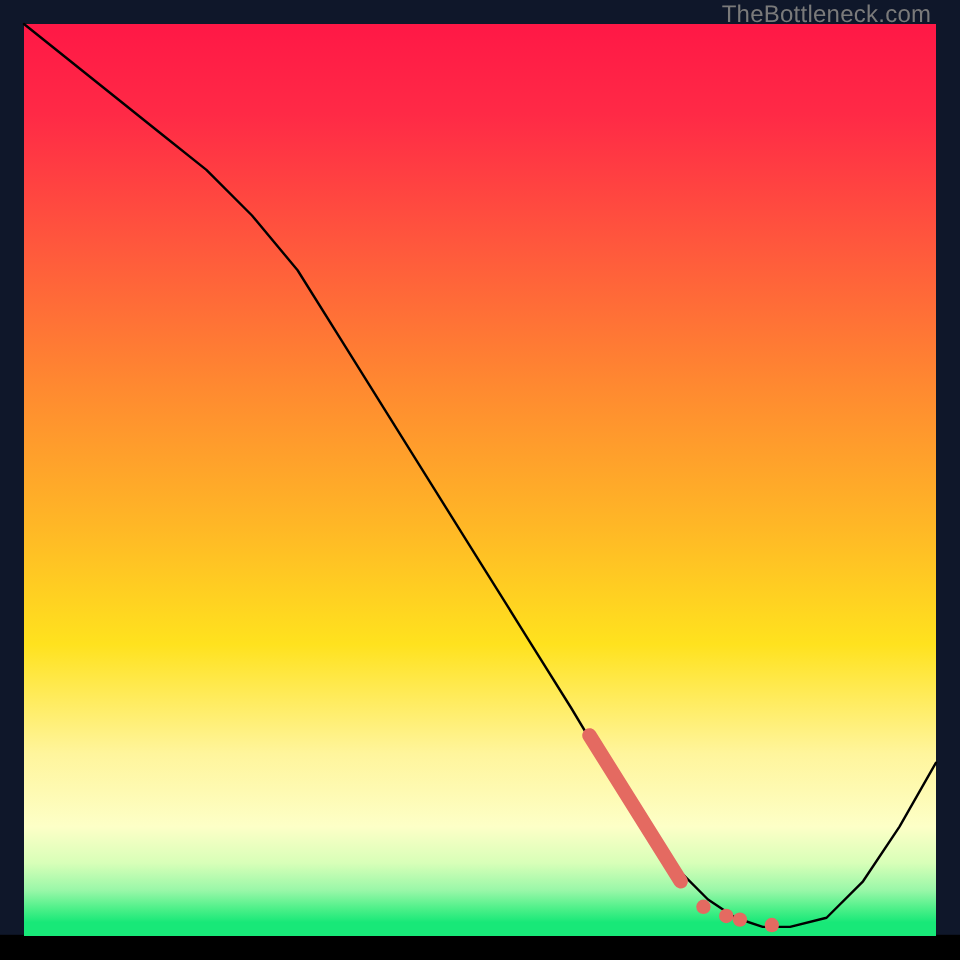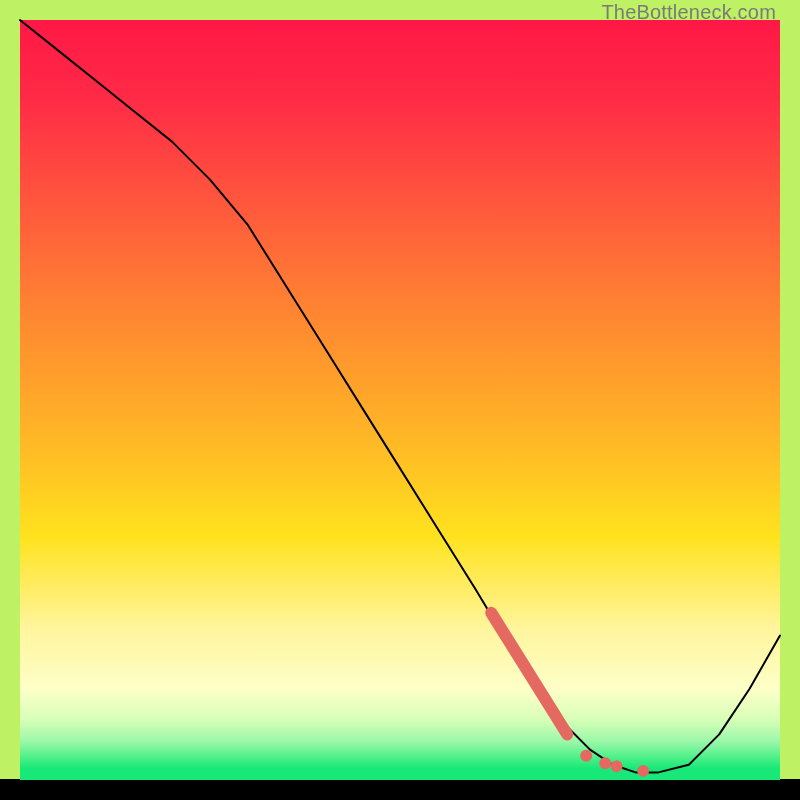--- a/index.html
+++ b/index.html
@@ -8,21 +8,21 @@
     width: 800px;
     height: 800px;
     background: #000;
     overflow: hidden;
     font-family: Arial, Helvetica, sans-serif;
   }
   .frame {
     position: relative;
     width: 800px;
     height: 779px;
-    background: #bef264;
+    background: #0f172a;
   }
   .plot {
     position: absolute;
     left: 20px;
     top: 20px;
     width: 760px;
     height: 760px;
     
     background: linear-gradient(
       to bottom,

